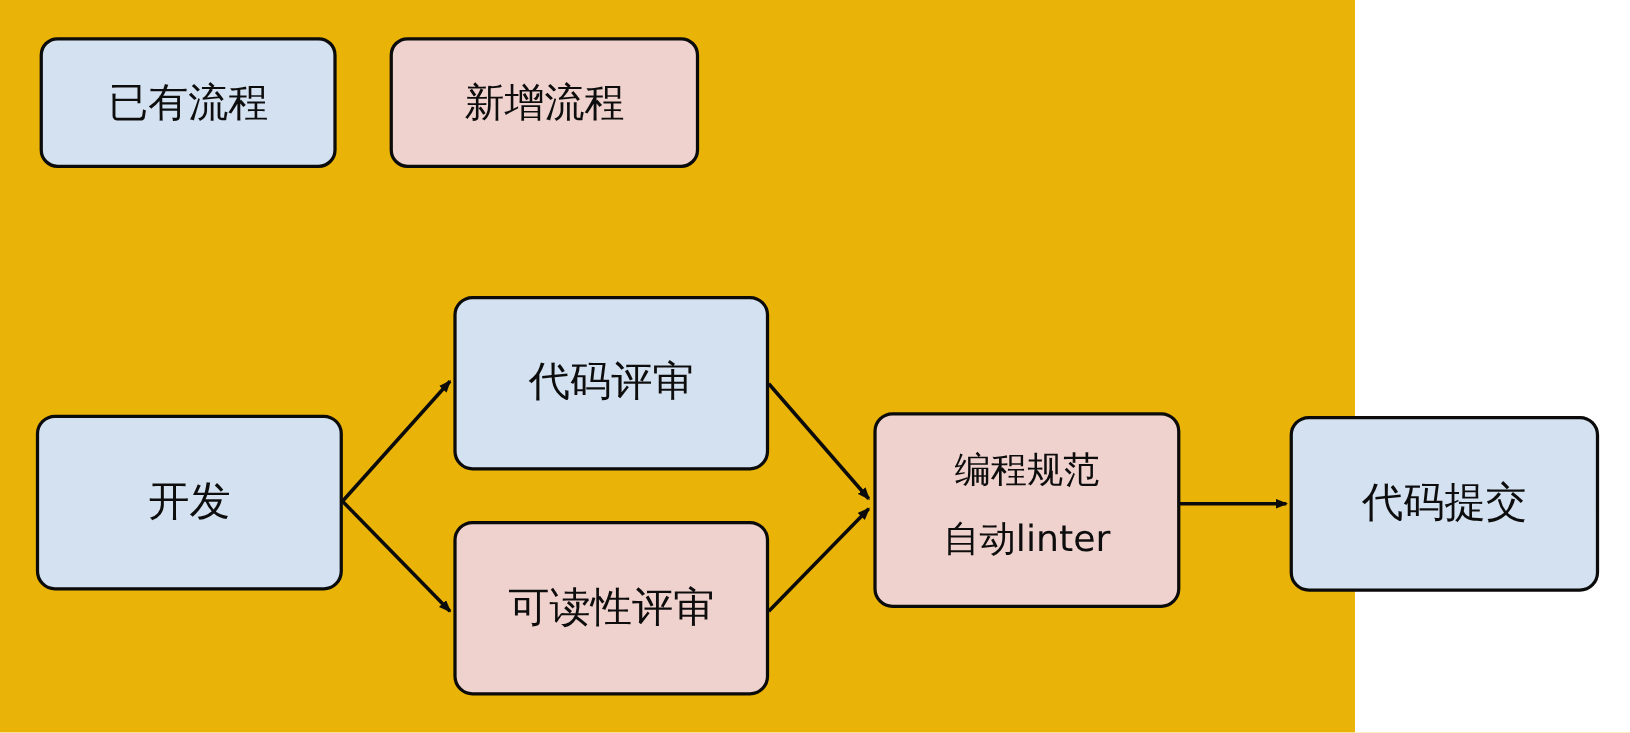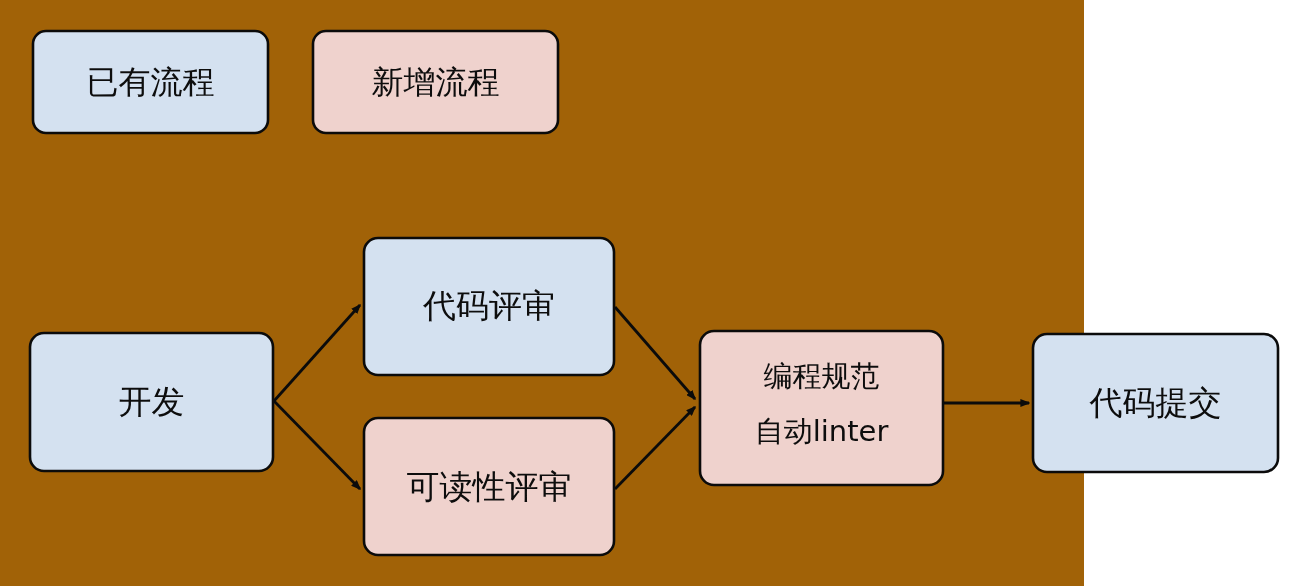--- a/index.html
+++ b/index.html
@@ -10,21 +10,21 @@
   body {
     width: 1304px;
     height: 586px;
     font-family: "DejaVu Sans", "Liberation Sans", sans-serif;
     overflow: hidden;
   }
   #diagram-root {
     position: relative;
     width: 1084px;
     height: 586px;
-    background: #a16207;
+    background: #eab308;
   }
   svg.flow-canvas {
     position: absolute;
     top: 0;
     left: 0;
     width: 1304px;
     height: 586px;
     display: block;
   }
   .node-shape {

